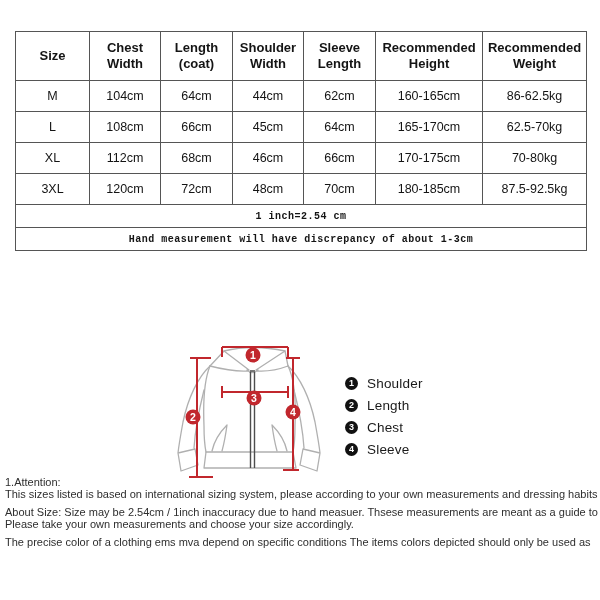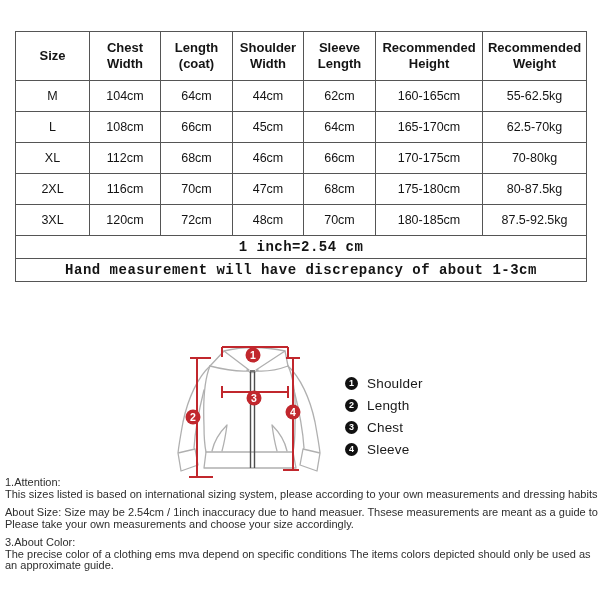--- a/index.html
+++ b/index.html
@@ -16,21 +16,21 @@
   .size-table th, .size-table td {
     border:1px solid #555; text-align:center; vertical-align:middle;
     color:#141414; background:#fff; overflow:hidden;
   }
   .size-table thead th {
     font-size:13px; font-weight:bold; height:49px; line-height:1.25; padding:0 3px;
   }
   .size-table tbody.data-rows td { font-size:12.5px; height:31px; }
   .size-table .mono-row td {
     font-family:"Liberation Mono", monospace; font-weight:bold;
-    font-size:14px; height:23px; letter-spacing:0.5px;
+    font-size:10px; height:23px; letter-spacing:0.5px;
   }
 
   
   .diagram { position:absolute; left:0; top:330px; width:600px; height:150px; }
   .diagram svg { position:absolute; left:155px; top:0; }
   .legend { position:absolute; left:345px; top:46px; }
   .legend-item { display:flex; align-items:center; height:14px; margin-bottom:8px;
     font-size:13.5px; color:#1a1a1a; letter-spacing:0.2px; }
   .bullet {
     width:13px; height:13px; border-radius:50%; background:#111; color:#fff;
@@ -71,48 +71,39 @@
         </tr>
     </thead>
     <tbody class="data-rows">
         <tr>
           <td>M</td>
           <td>104cm</td>
           <td>64cm</td>
           <td>44cm</td>
           <td>62cm</td>
           <td>160-165cm</td>
-          <td>55-62.5kg</td>
+          <td>86-62.5kg</td>
         </tr>
         <tr>
           <td>L</td>
           <td>108cm</td>
           <td>66cm</td>
           <td>45cm</td>
           <td>64cm</td>
           <td>165-170cm</td>
           <td>62.5-70kg</td>
         </tr>
         <tr>
           <td>XL</td>
           <td>112cm</td>
           <td>68cm</td>
           <td>46cm</td>
           <td>66cm</td>
           <td>170-175cm</td>
           <td>70-80kg</td>
-        </tr>
-        <tr>
-          <td>2XL</td>
-          <td>116cm</td>
-          <td>70cm</td>
-          <td>47cm</td>
-          <td>68cm</td>
-          <td>175-180cm</td>
-          <td>80-87.5kg</td>
         </tr>
         <tr>
           <td>3XL</td>
           <td>120cm</td>
           <td>72cm</td>
           <td>48cm</td>
           <td>70cm</td>
           <td>180-185cm</td>
           <td>87.5-92.5kg</td>
         </tr>
@@ -184,19 +175,17 @@
   <div class="notes">
       <div class="note">
         <div class="note-heading">1.Attention:</div>
         <div class="note-line">This sizes listed is based on international sizing system, please according to your own measurements and dressing habits to choose your suitable size.</div>
       </div>
       <div class="note">
         <div class="note-line">About Size: Size may be 2.54cm / 1inch inaccuracy due to hand measuer. Thsese measurements are meant as a guide to help you select the correct size.</div>
         <div class="note-line">Please take your own measurements and choose your size accordingly.</div>
       </div>
       <div class="note">
-        <div class="note-heading">3.About Color:</div>
         <div class="note-line">The precise color of a clothing ems mva depend on specific conditions The items colors depicted should only be used as</div>
-        <div class="note-line">an approximate guide.</div>
       </div>
     </div>
 
 </div>
 
 </body></html>

